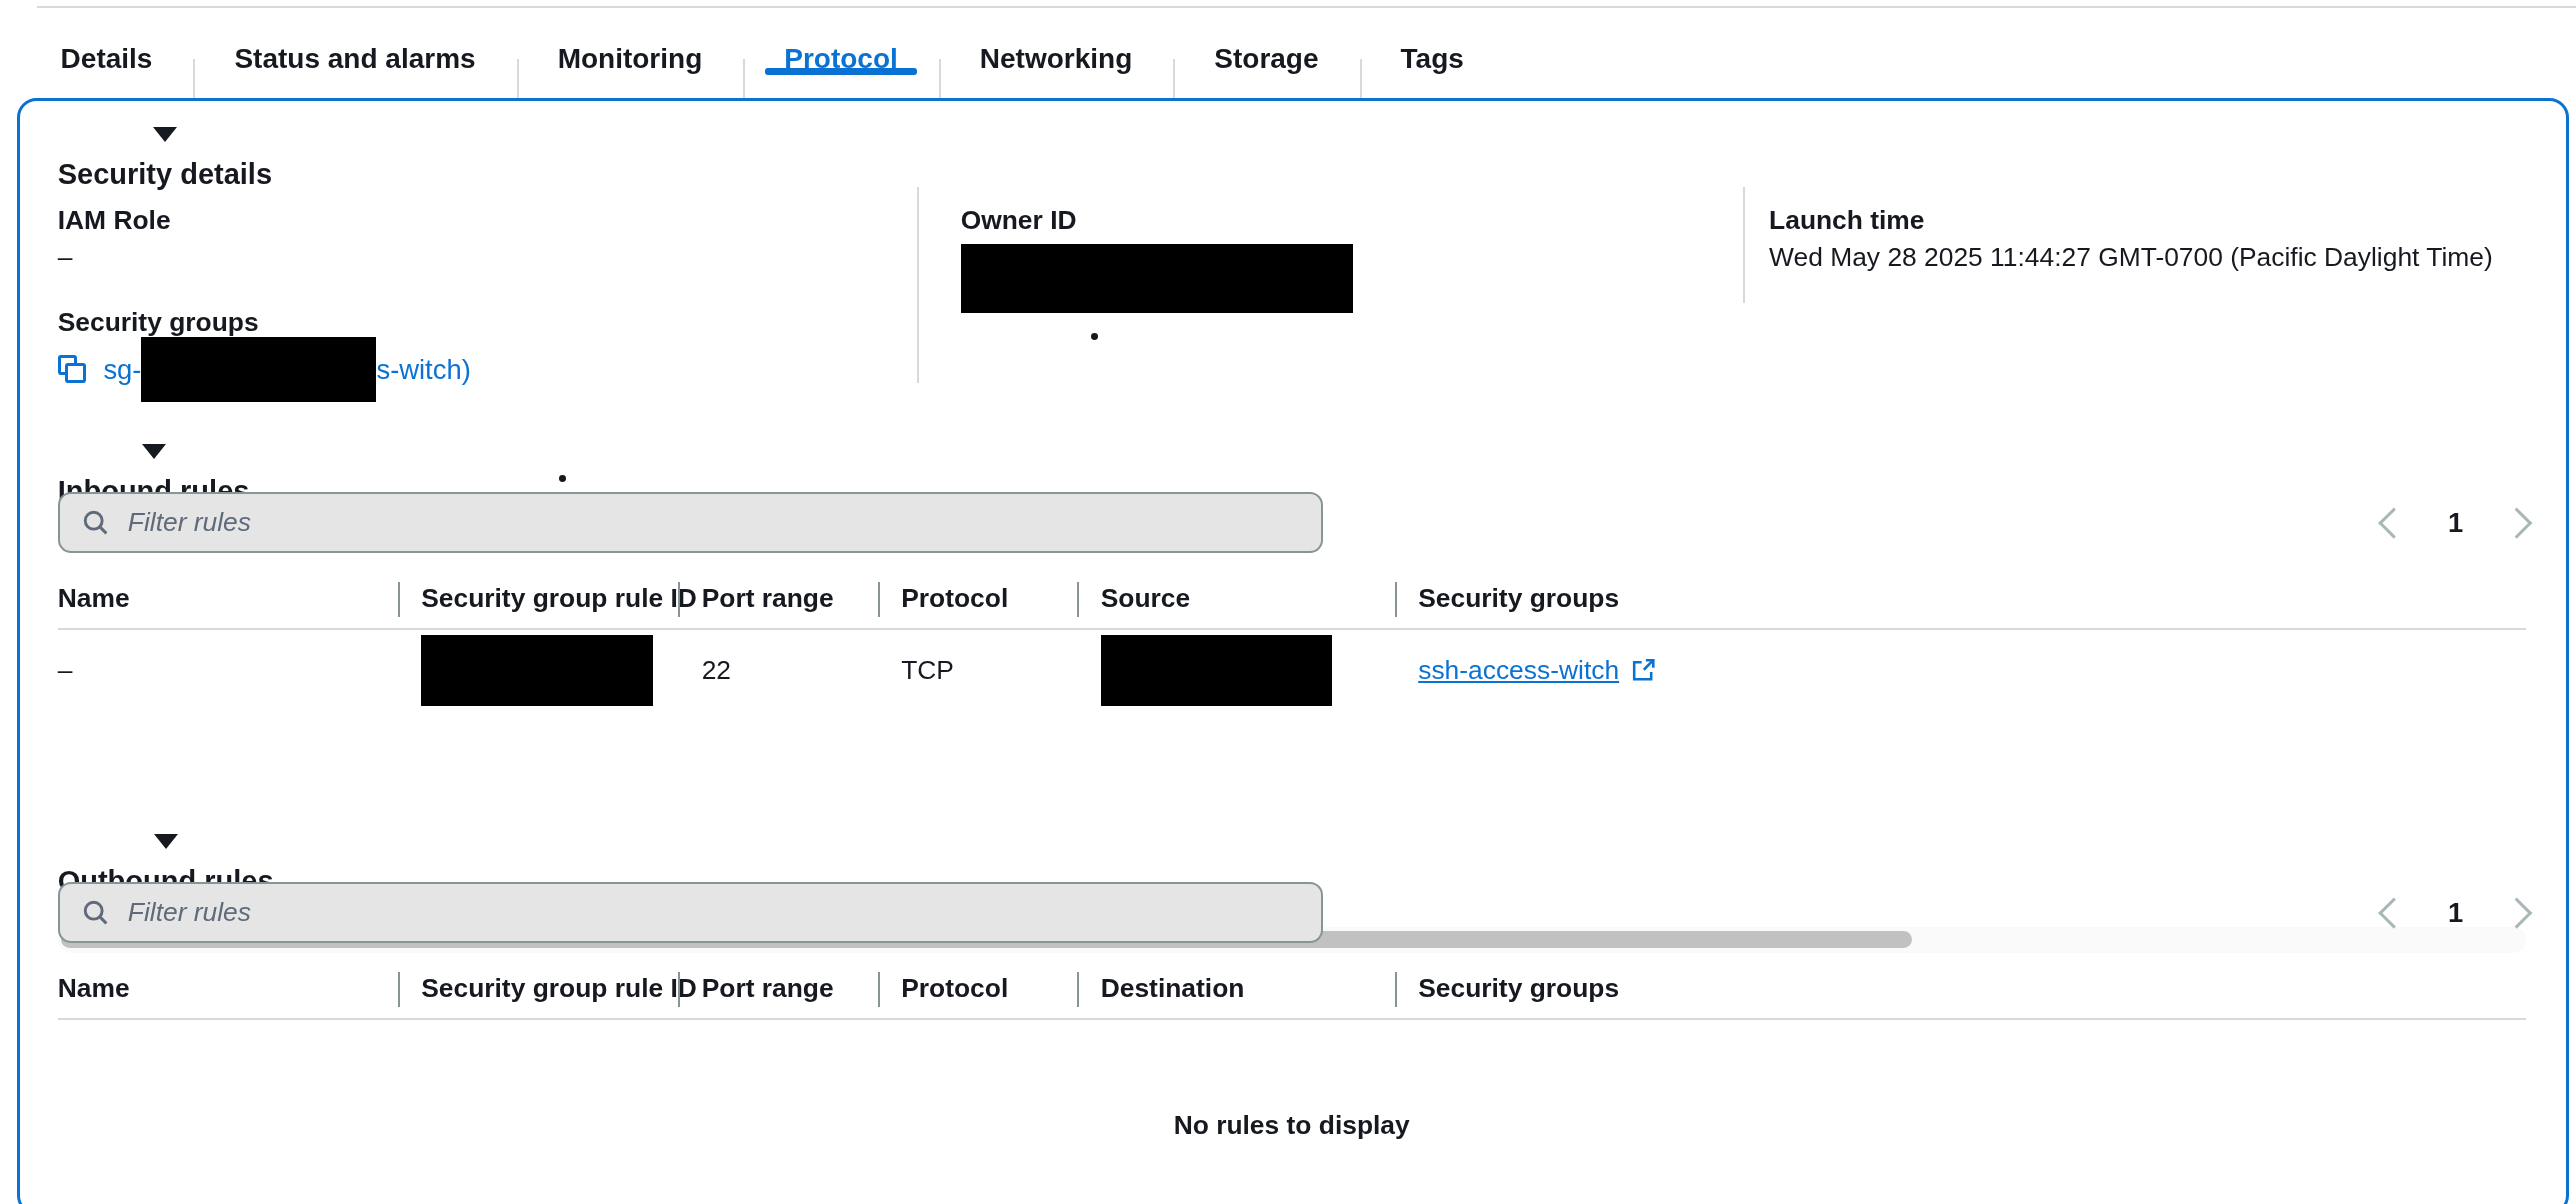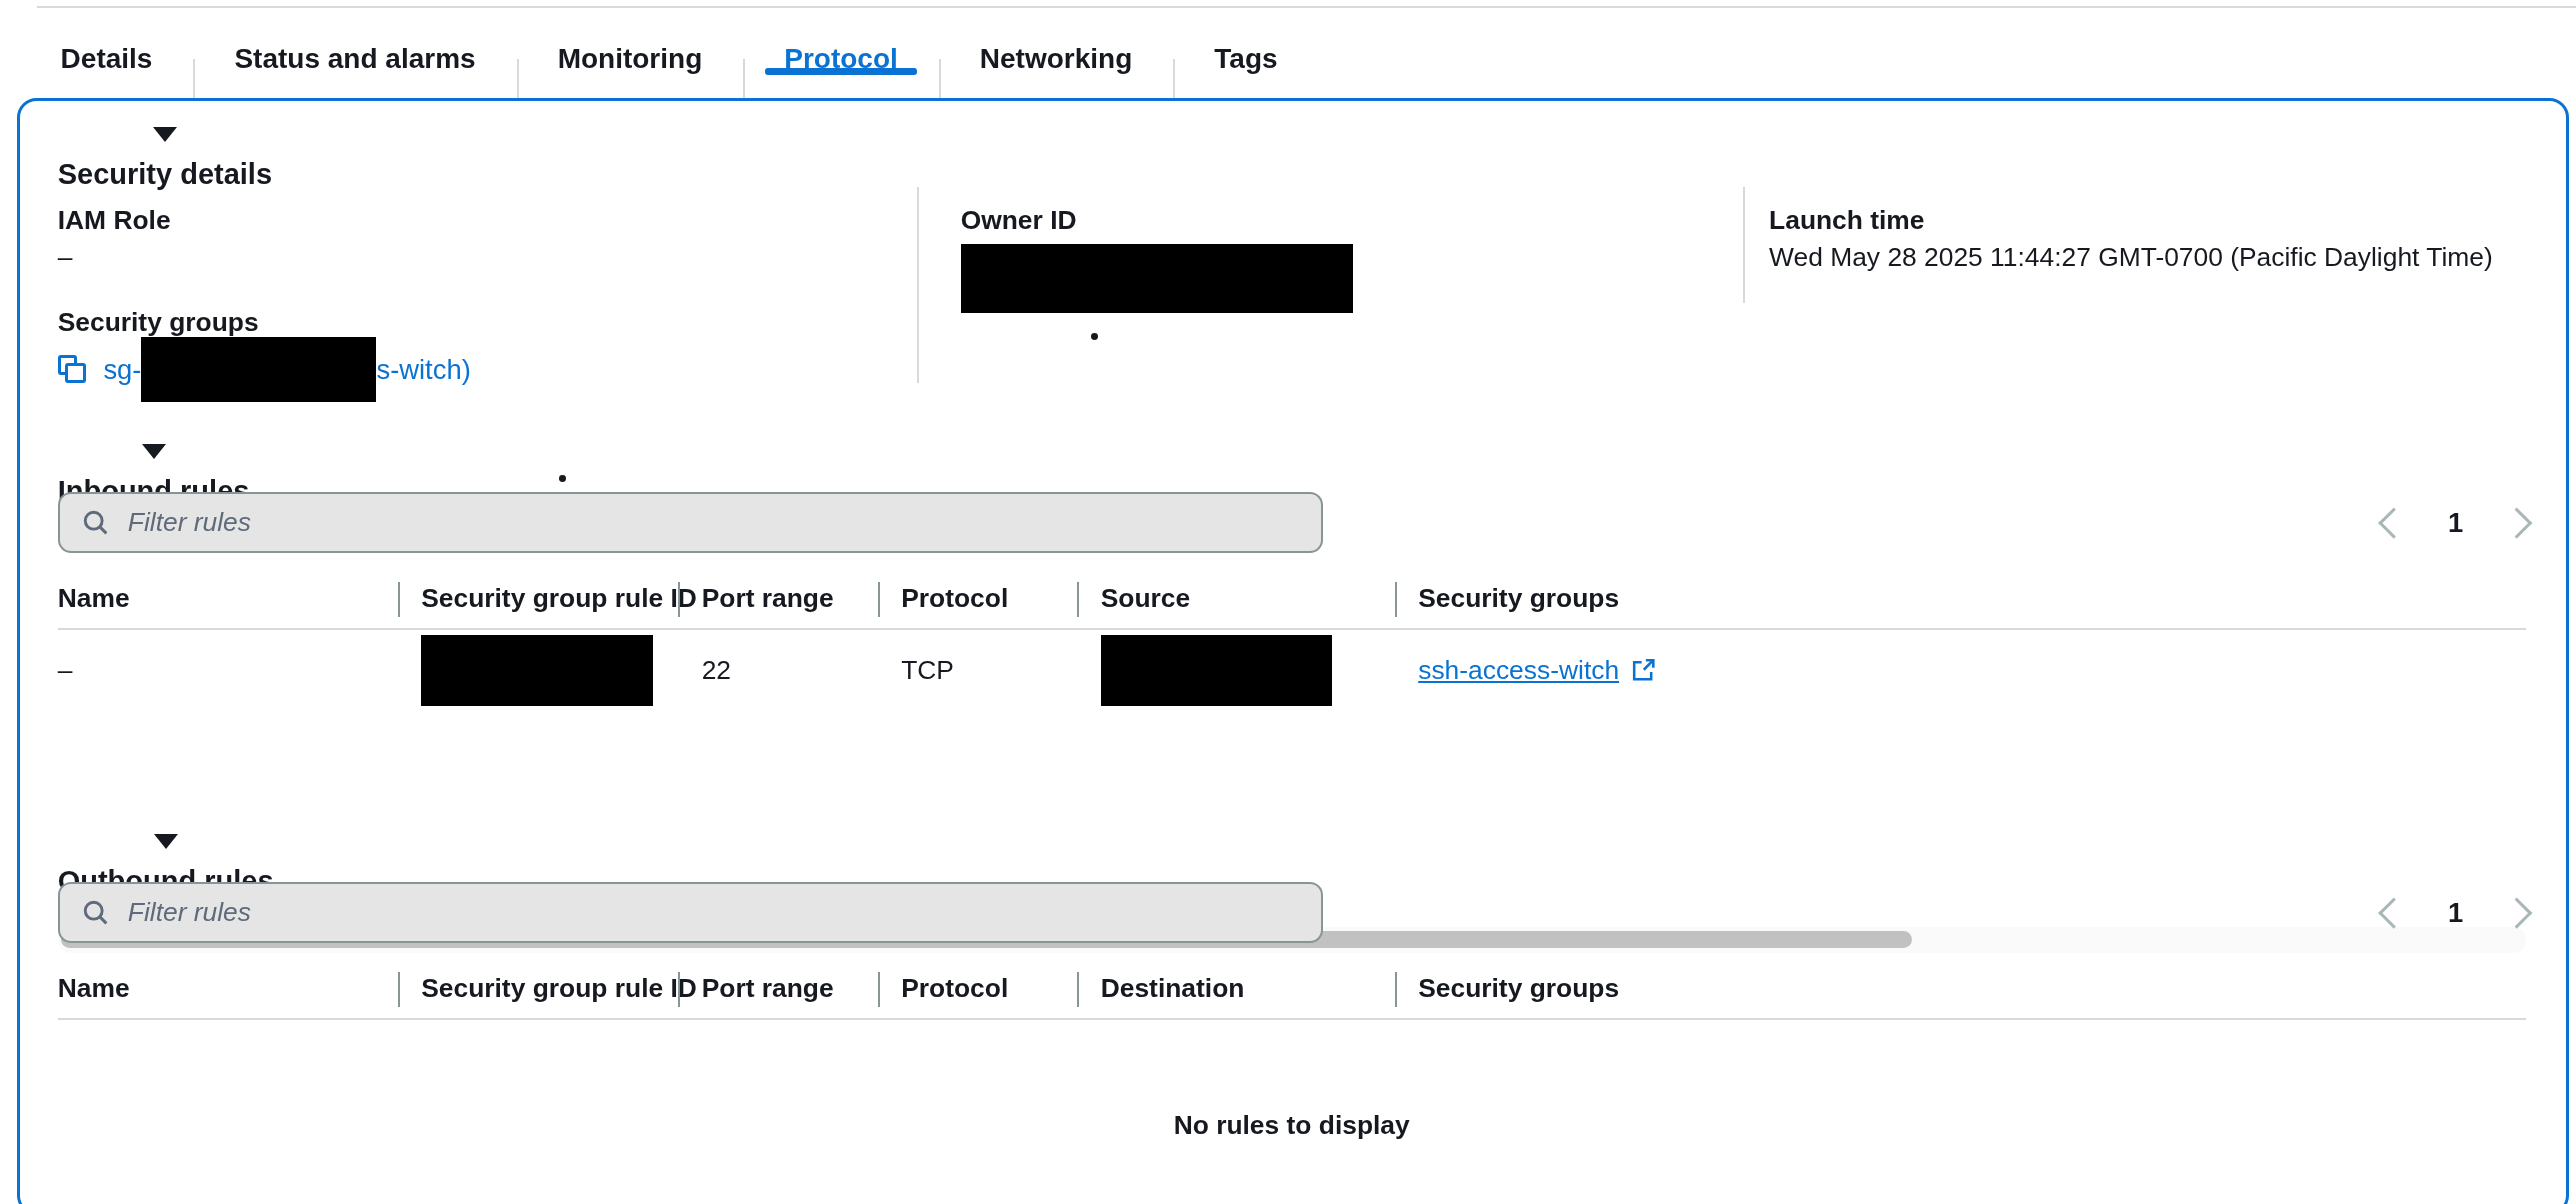--- a/index.html
+++ b/index.html
@@ -321,20 +321,23 @@
     <div class="tab">
         <span>Monitoring</span>
       </div>
     <div class="tab active">
         <span>Protocol</span>
       </div>
     <div class="tab">
         <span>Networking</span>
       </div>
     <div class="tab">
+        <span>Storage</span>
+      </div>
+    <div class="tab">
         <span>Tags</span>
       </div>
   </div>
 </div>
 
 <div class="panel">
 
   <div class="section-header sec-details-head">
     <span class="caret"></span>
     <span>Security details</span>

